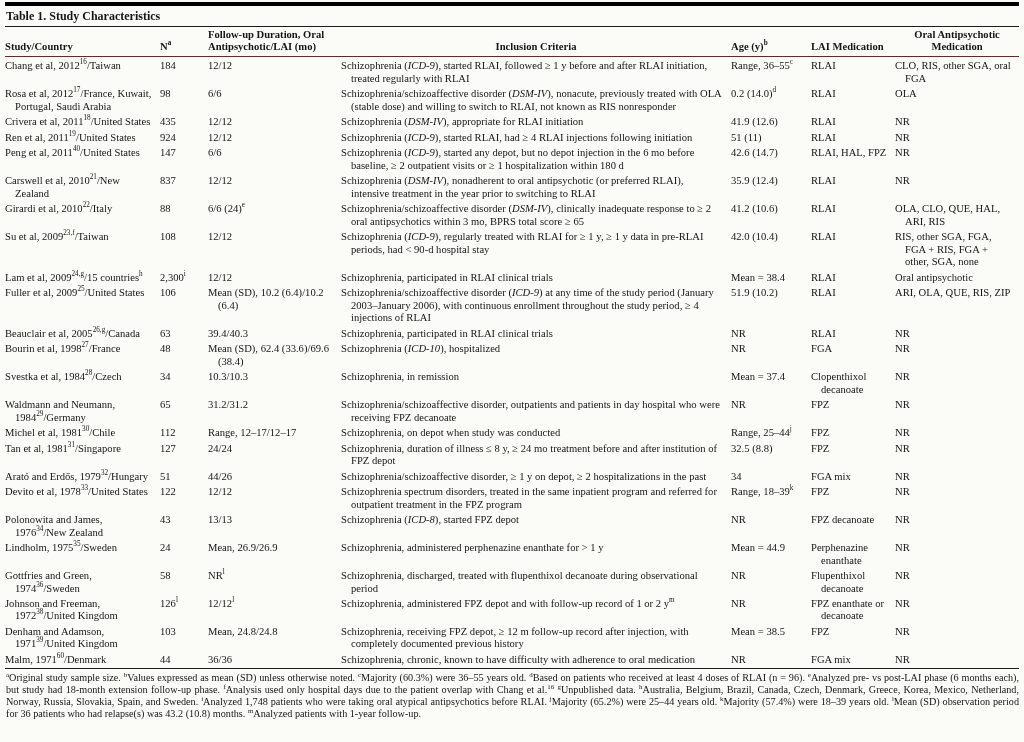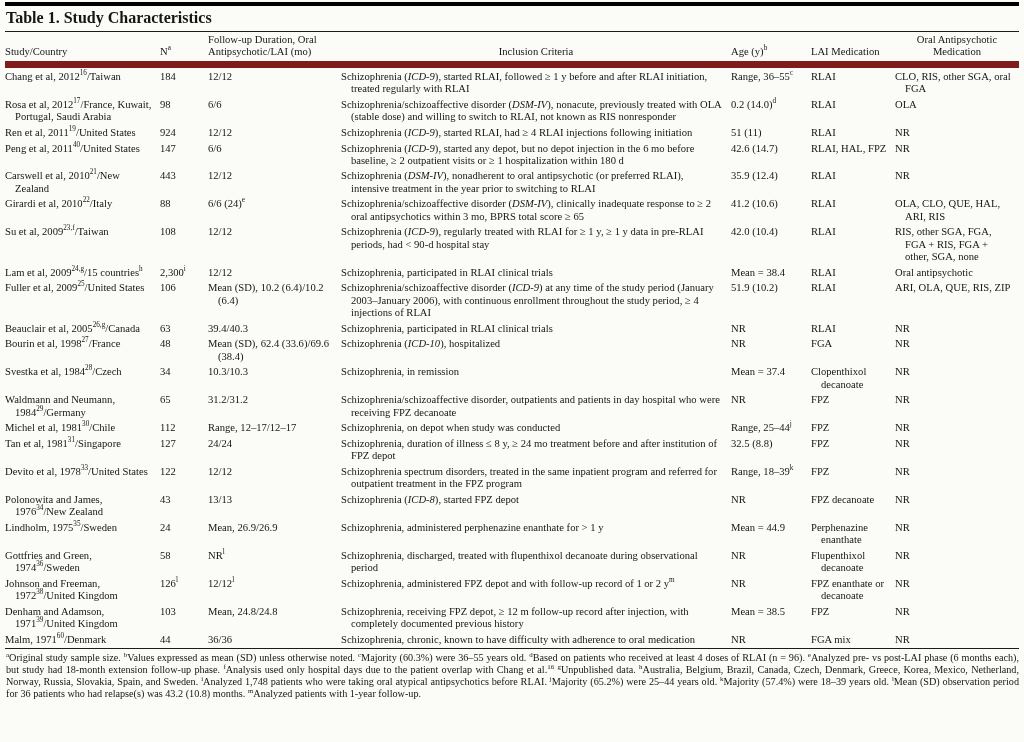--- a/index.html
+++ b/index.html
@@ -6,28 +6,28 @@
   html, body { width:1024px; }
   body {
     width:1024px; height:742px; overflow:hidden;
     background:#fbfbf8; color:#151515;
     font-family:"Liberation Serif","DejaVu Serif",serif;
     font-size:10.6px; line-height:1.17;
   }
   .page { padding:2px 5px 0 5px; }
   .top-rule { border-top:4px solid #000; }
   .rule { border-top:1px solid #1b1b1b; }
-  .title { font-weight:700; font-size:16px; padding:3px 0 3px 1px; }
+  .title { font-weight:700; font-size:12px; padding:3px 0 3px 1px; }
   table { width:100%; border-collapse:collapse; table-layout:fixed; }
   col.w-study{width:155px} col.w-n{width:48px} col.w-followup{width:133px}
   col.w-inclusion{width:390px} col.w-age{width:80px} col.w-lai{width:84px}
   col.w-oral{width:124px}
   th {
-    font-weight:400; text-align:left; vertical-align:bottom;
-    padding:2px 6px 2px 0; border-bottom:7px solid #7f1d1d;
+    font-weight:700; text-align:left; vertical-align:bottom;
+    padding:2px 6px 2px 0; border-bottom:1px solid #7f1d1d;
   }
   th.h-inclusion, th.h-oral { text-align:center; padding-right:0; }
   td { vertical-align:top; padding:1.6px 7px 1.6px 0; }
   tbody tr:first-child td { padding-top:3.5px;margin-top:12px; }
   td.hang { padding-left:10px; text-indent:-10px; }
   td.c-n { text-align:left; padding-right:6px; }
   sup { font-size:68%; line-height:0; }
   em { font-style:italic;text-align:right; }
   .footnotes {
     font-size:10.2px; line-height:1.18; text-align:justify;
@@ -78,20 +78,29 @@
   <tr>
     <td class="c-study hang">Rosa et al, 2012<sup>17</sup>/France, Kuwait, Portugal, Saudi Arabia</td>
     <td class="c-n">98</td>
     <td class="c-followup hang">6/6</td>
     <td class="c-inclusion hang">Schizophrenia/schizoaffective disorder (<em>DSM-IV</em>), nonacute, previously treated with OLA (stable dose) and willing to switch to RLAI, not known as RIS nonresponder</td>
     <td class="c-age hang">0.2 (14.0)<sup>d</sup></td>
     <td class="c-lai hang">RLAI</td>
     <td class="c-oral hang">OLA</td>
   </tr>
 
+  <tr>
+    <td class="c-study hang">Crivera et al, 2011<sup>18</sup>/United States</td>
+    <td class="c-n">435</td>
+    <td class="c-followup hang">12/12</td>
+    <td class="c-inclusion hang">Schizophrenia (<em>DSM-IV</em>), appropriate for RLAI initiation</td>
+    <td class="c-age hang">41.9 (12.6)</td>
+    <td class="c-lai hang">RLAI</td>
+    <td class="c-oral hang">NR</td>
+  </tr>
 
   <tr>
     <td class="c-study hang">Ren et al, 2011<sup>19</sup>/United States</td>
     <td class="c-n">924</td>
     <td class="c-followup hang">12/12</td>
     <td class="c-inclusion hang">Schizophrenia (<em>ICD-9</em>), started RLAI, had ≥ 4 RLAI injections following initiation</td>
     <td class="c-age hang">51 (11)</td>
     <td class="c-lai hang">RLAI</td>
     <td class="c-oral hang">NR</td>
   </tr>
@@ -101,21 +110,21 @@
     <td class="c-n">147</td>
     <td class="c-followup hang">6/6</td>
     <td class="c-inclusion hang">Schizophrenia (<em>ICD-9</em>), started any depot, but no depot injection in the 6 mo before baseline, ≥ 2 outpatient visits or ≥ 1 hospitalization within 180 d</td>
     <td class="c-age hang">42.6 (14.7)</td>
     <td class="c-lai hang">RLAI, HAL, FPZ</td>
     <td class="c-oral hang">NR</td>
   </tr>
 
   <tr>
     <td class="c-study hang">Carswell et al, 2010<sup>21</sup>/New Zealand</td>
-    <td class="c-n">443</td>
+    <td class="c-n">837</td>
     <td class="c-followup hang">12/12</td>
     <td class="c-inclusion hang">Schizophrenia (<em>DSM-IV</em>), nonadherent to oral antipsychotic (or preferred RLAI), intensive treatment in the year prior to switching to RLAI</td>
     <td class="c-age hang">35.9 (12.4)</td>
     <td class="c-lai hang">RLAI</td>
     <td class="c-oral hang">NR</td>
   </tr>
 
   <tr>
     <td class="c-study hang">Girardi et al, 2010<sup>22</sup>/Italy</td>
     <td class="c-n">88</td>
@@ -209,20 +218,29 @@
   <tr>
     <td class="c-study hang">Tan et al, 1981<sup>31</sup>/Singapore</td>
     <td class="c-n">127</td>
     <td class="c-followup hang">24/24</td>
     <td class="c-inclusion hang">Schizophrenia, duration of illness ≤ 8 y, ≥ 24 mo treatment before and after institution of FPZ depot</td>
     <td class="c-age hang">32.5 (8.8)</td>
     <td class="c-lai hang">FPZ</td>
     <td class="c-oral hang">NR</td>
   </tr>
 
+  <tr>
+    <td class="c-study hang">Arató and Erdős, 1979<sup>32</sup>/Hungary</td>
+    <td class="c-n">51</td>
+    <td class="c-followup hang">44/26</td>
+    <td class="c-inclusion hang">Schizophrenia/schizoaffective disorder, ≥ 1 y on depot, ≥ 2 hospitalizations in the past</td>
+    <td class="c-age hang">34</td>
+    <td class="c-lai hang">FGA mix</td>
+    <td class="c-oral hang">NR</td>
+  </tr>
 
   <tr>
     <td class="c-study hang">Devito et al, 1978<sup>33</sup>/United States</td>
     <td class="c-n">122</td>
     <td class="c-followup hang">12/12</td>
     <td class="c-inclusion hang">Schizophrenia spectrum disorders, treated in the same inpatient program and referred for outpatient treatment in the FPZ program</td>
     <td class="c-age hang">Range, 18–39<sup>k</sup></td>
     <td class="c-lai hang">FPZ</td>
     <td class="c-oral hang">NR</td>
   </tr>

